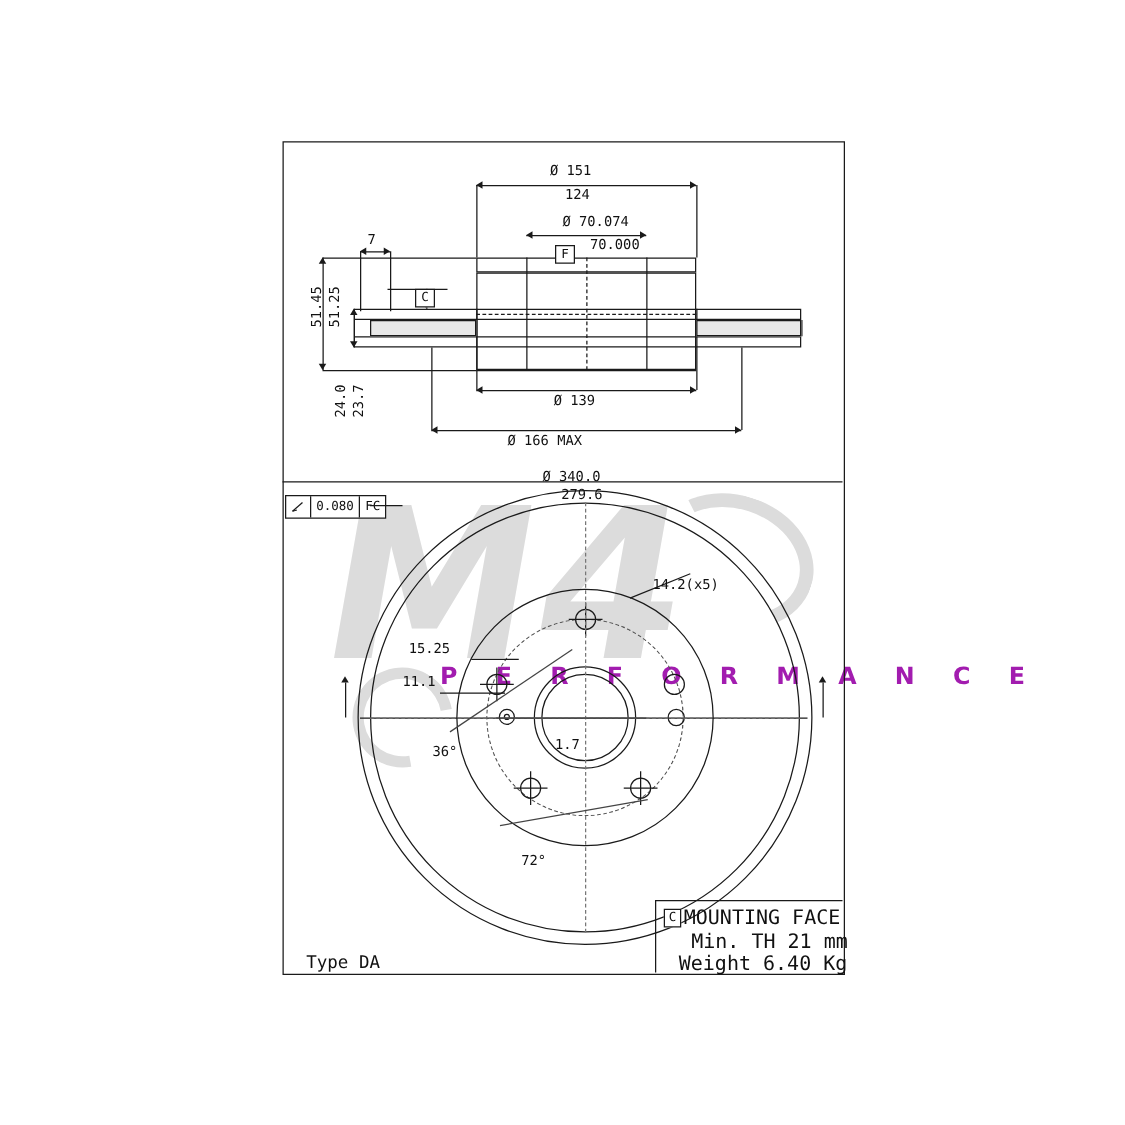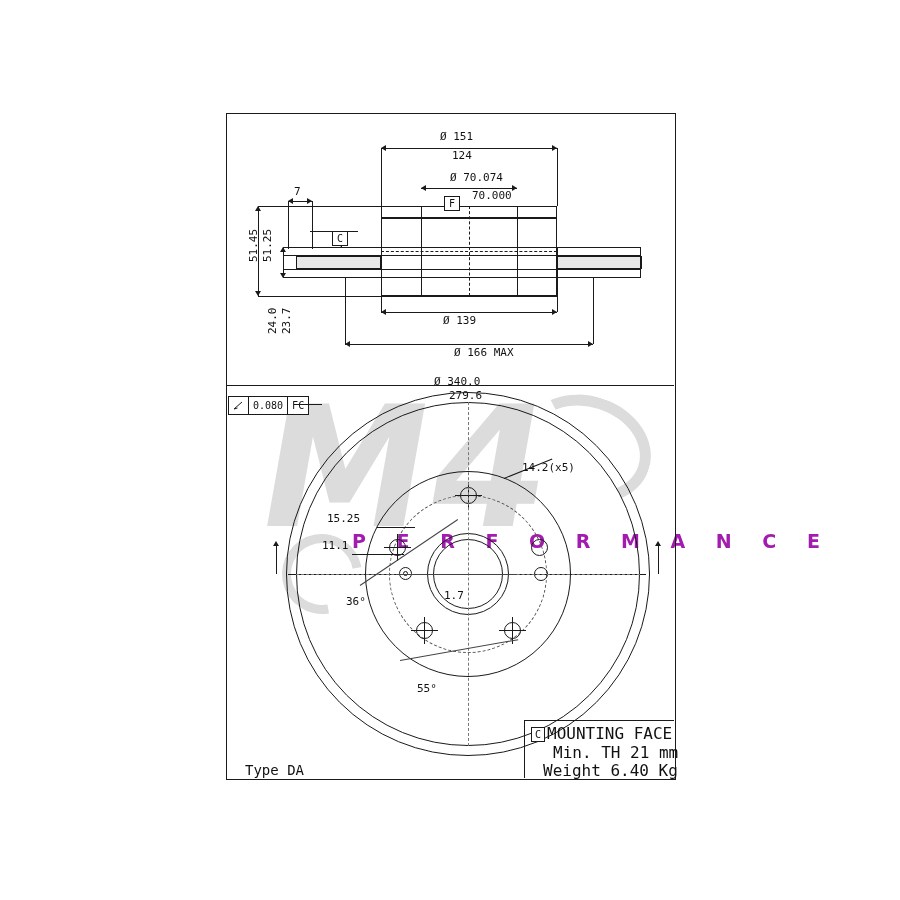--- a/index.html
+++ b/index.html
@@ -257,21 +257,21 @@
   <div class="arr arr-r" style="left:552px; top:309px;"></div>
   <div class="line v1" style="left:381px; top:296px; height:16px;"></div>
   <div class="line v1" style="left:557px; top:296px; height:16px;"></div>
   <div class="lbl" style="left:443px; top:315px;">Ø 139</div>
 
   <div class="line h1" style="left:345px; top:344px; width:248px;"></div>
   <div class="arr arr-l" style="left:345px; top:341px;"></div>
   <div class="arr arr-r" style="left:588px; top:341px;"></div>
   <div class="line v1" style="left:345px; top:278px; height:66px;"></div>
   <div class="line v1" style="left:593px; top:278px; height:66px;"></div>
-  <div class="lbl" style="left:454px; top:347px;">Ø 166 MAX</div>
+  <div class="lbl" style="left:406px; top:347px;">Ø 166 MAX</div>
 
   <div class="lbl" style="left:434px; top:376px;">Ø 340.0</div>
   <div class="lbl" style="left:449px; top:390px;">279.6</div>
 
   <div class="line v1" style="left:310px; top:540px; height:0px;"></div>
   <div class="arr arr-u" style="left:273px; top:541px;"></div>
   <div class="arr arr-u" style="left:655px; top:541px;"></div>
   <div class="line v1" style="left:276px; top:546px; height:28px;"></div>
   <div class="line v1" style="left:658px; top:546px; height:28px;"></div>
   <div class="line h1" style="left:288px; top:574px; width:358px;"></div>
@@ -316,21 +316,21 @@
   <div class="line h1" style="left:504px; top:478px; width:52px; transform:rotate(-22deg); transform-origin:left center;"></div>
   <div class="lbl" style="left:522px; top:462px;">14.2(x5)</div>
 
   <div class="line h1" style="left:377px; top:527px; width:38px;"></div>
   <div class="lbl" style="left:327px; top:513px;">15.25</div>
 
   <div class="line h1" style="left:352px; top:554px; width:52px;"></div>
   <div class="lbl" style="left:322px; top:540px;">11.1</div>
 
   <div class="lbl" style="left:346px; top:596px;">36°</div>
-  <div class="lbl" style="left:417px; top:683px;">55°</div>
+  <div class="lbl" style="left:417px; top:683px;">72°</div>
   <div class="lbl" style="left:444px; top:590px;">1.7</div>
 
   <div id="fcf">
     <div>
       <svg width="11" height="11" viewBox="0 0 11 11" aria-hidden="true">
         <line x1="1" y1="9" x2="9" y2="2" stroke="#1a1a1a" stroke-width="1"></line>
         <line x1="1" y1="9" x2="4.5" y2="8" stroke="#1a1a1a" stroke-width="1"></line>
       </svg>
     </div>
     <div>0.080</div>

